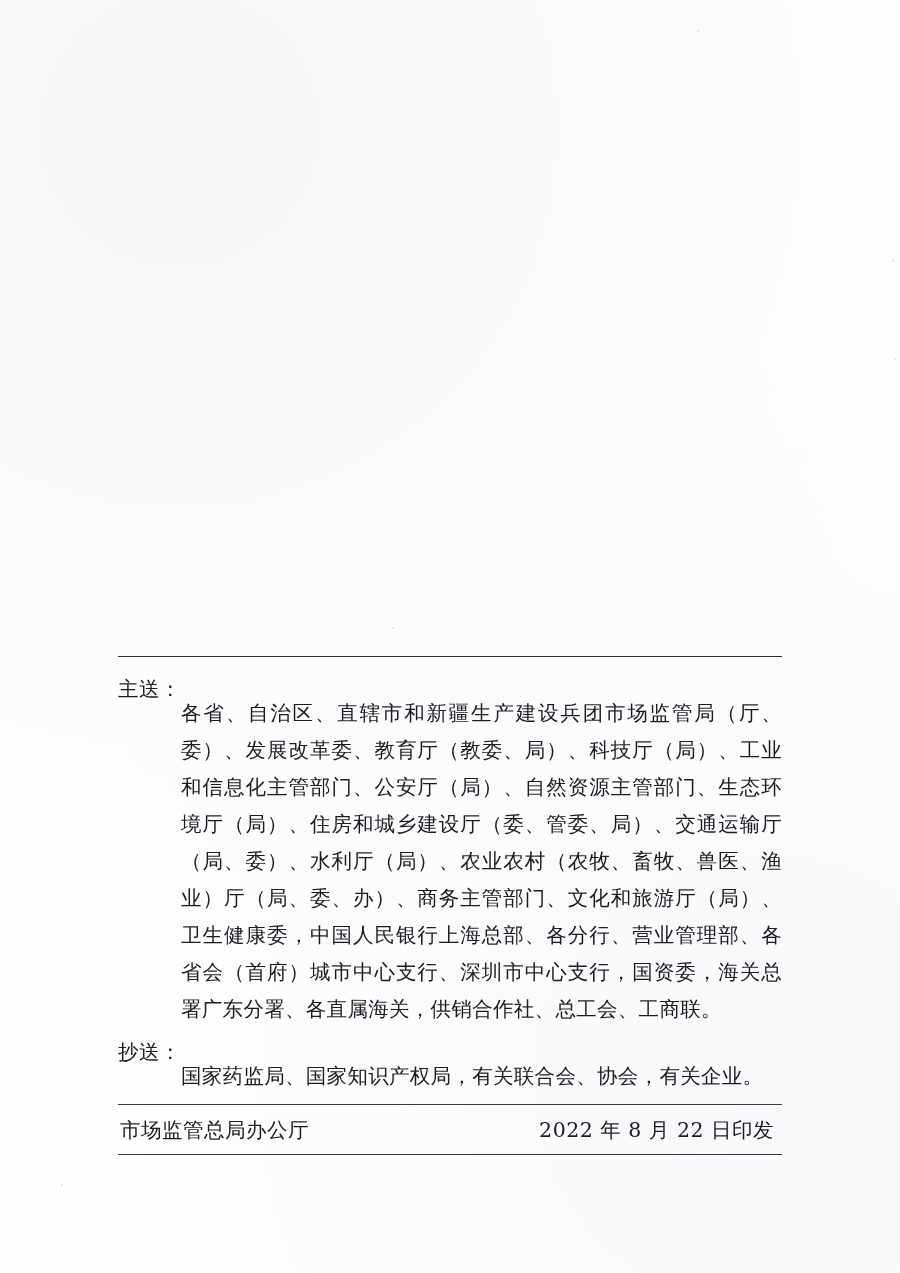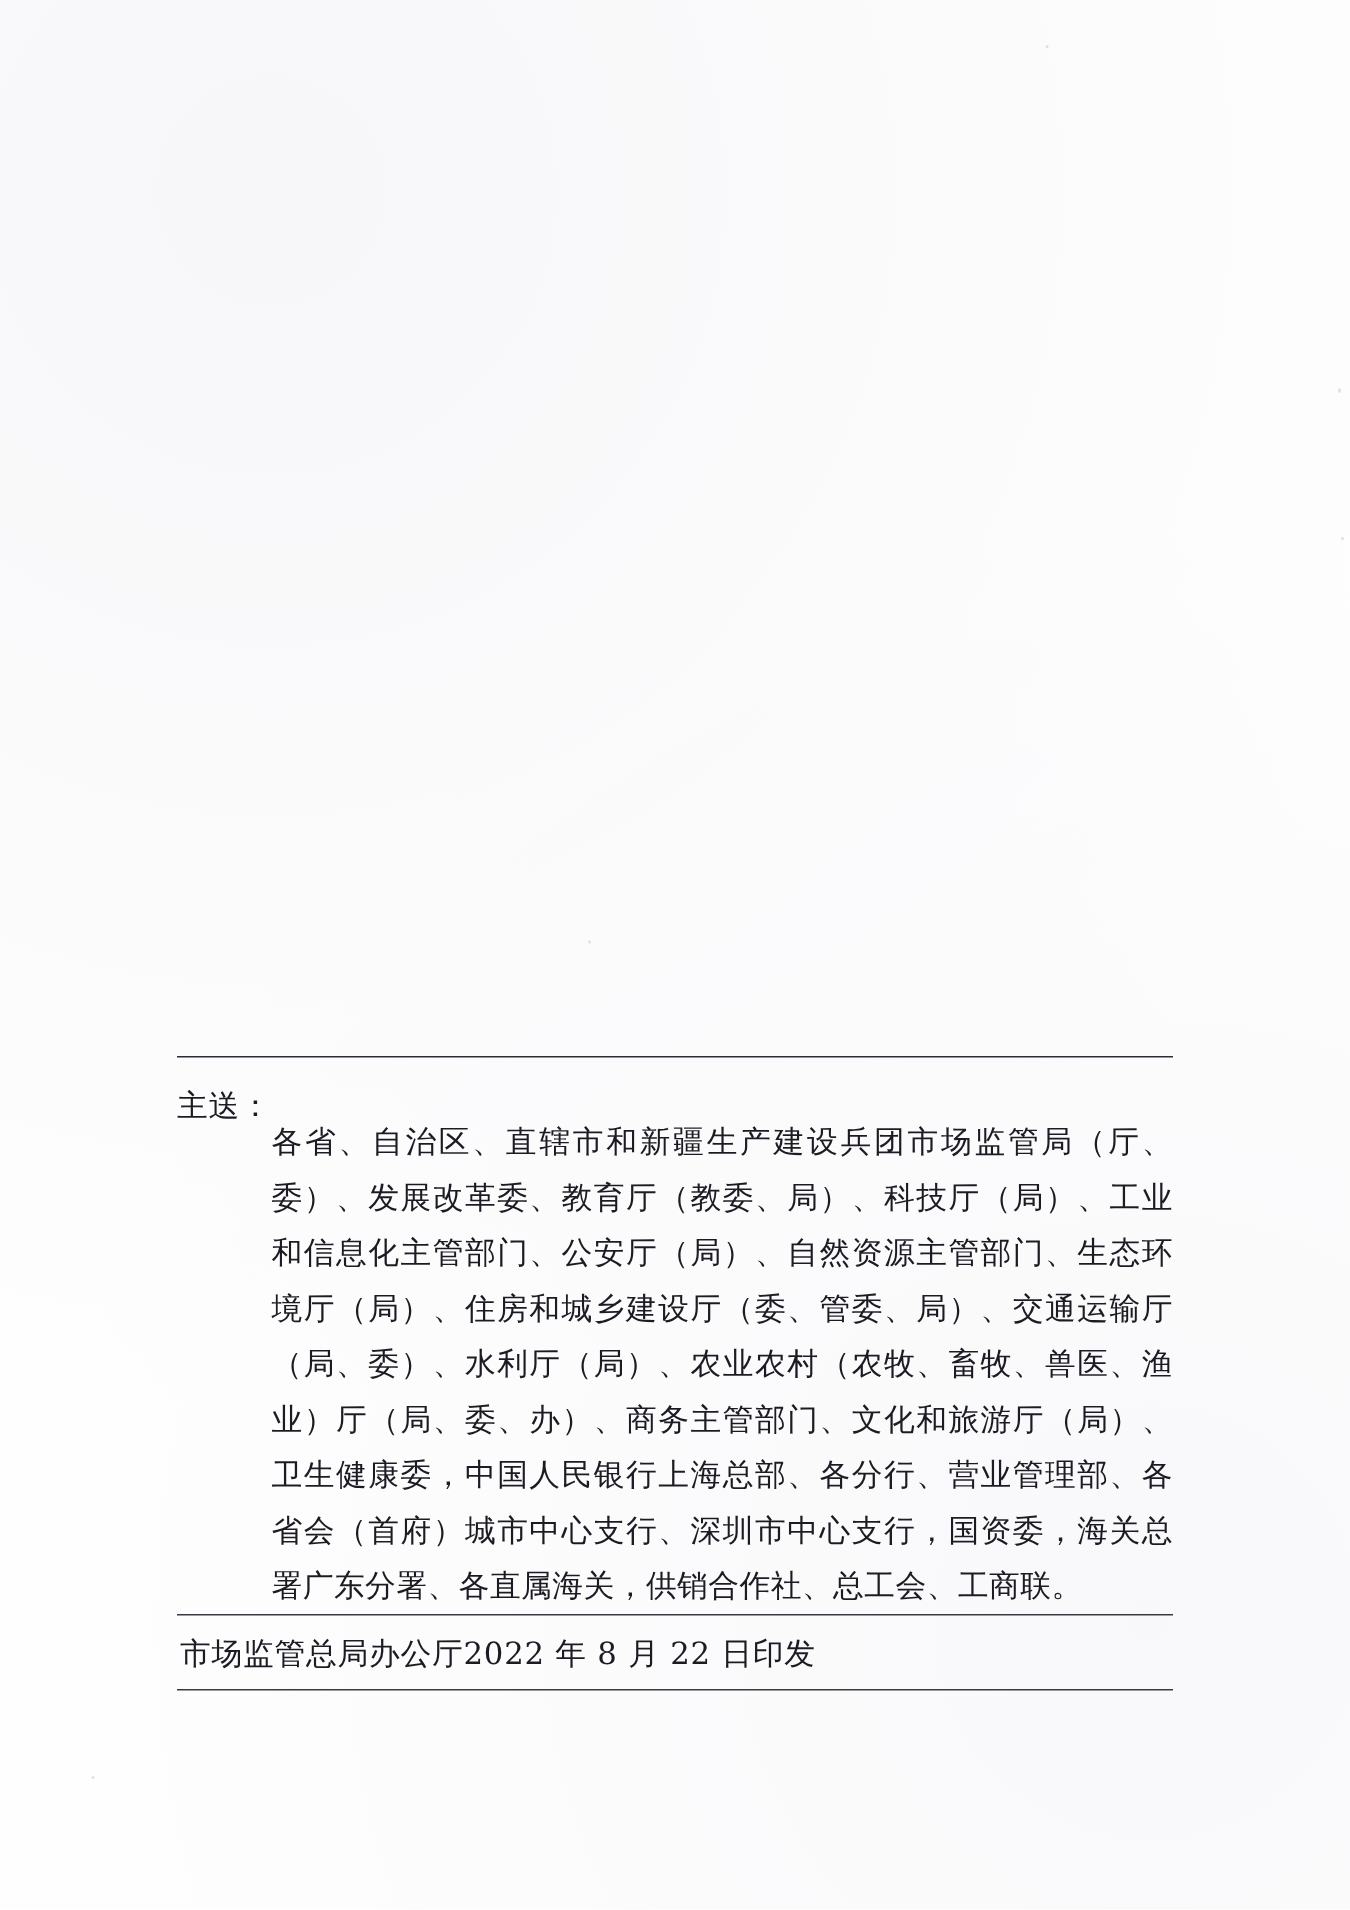--- a/index.html
+++ b/index.html
@@ -37,21 +37,21 @@
   .speck {
     position: absolute;
     background: #c9c9cf;
     border-radius: 50%;
     opacity: .55;
   }
 
   .footer-block {
     position: absolute;
     left: 118px;
-    top: 704px;
+    top: 656px;
     width: 664px;
   }
 
   .rule {
     height: 1px;
     background: #2c2c34;
     width: 100%;
   }
   .rule.thin { background: #3a3a42; }
 
@@ -82,20 +82,21 @@
   .cc-row {
     display: flex;
     align-items: flex-start;
     padding-top: 6px;
     padding-bottom: 9px;
   }
   .cc-row .body-text { white-space: nowrap; }
 
   .issuer-row {
     display: flex;
+    justify-content: space-between;
     align-items: baseline;
     padding: 9px 2px 8px 2px;
   }
   .issuer-row .unit,
   .issuer-row .date {
     font-size: 20.5px;
     line-height: 32px;
     letter-spacing: .5px;
     white-space: nowrap;
   }
@@ -114,20 +115,24 @@
 
   <div class="footer-block">
 
     <div class="rule"></div>
 
     <div class="send-row">
       <span class="label">主送：</span>
       <span class="body-text">各省、自治区、直辖市和新疆生产建设兵团市场监管局（厅、委）、发展改革委、教育厅（教委、局）、科技厅（局）、工业和信息化主管部门、公安厅（局）、自然资源主管部门、生态环境厅（局）、住房和城乡建设厅（委、管委、局）、交通运输厅（局、委）、水利厅（局）、农业农村（农牧、畜牧、兽医、渔业）厅（局、委、办）、商务主管部门、文化和旅游厅（局）、卫生健康委，中国人民银行上海总部、各分行、营业管理部、各省会（首府）城市中心支行、深圳市中心支行，国资委，海关总署广东分署、各直属海关，供销合作社、总工会、工商联。</span>
     </div>
 
+    <div class="cc-row">
+      <span class="label">抄送：</span>
+      <span class="body-text">国家药监局、国家知识产权局，有关联合会、协会，有关企业。</span>
+    </div>
 
     <div class="rule thin"></div>
 
     <div class="issuer-row">
       <span class="unit">市场监管总局办公厅</span>
       <span class="date">2022 年 8 月 22 日印发</span>
     </div>
 
     <div class="rule thin"></div>
 

